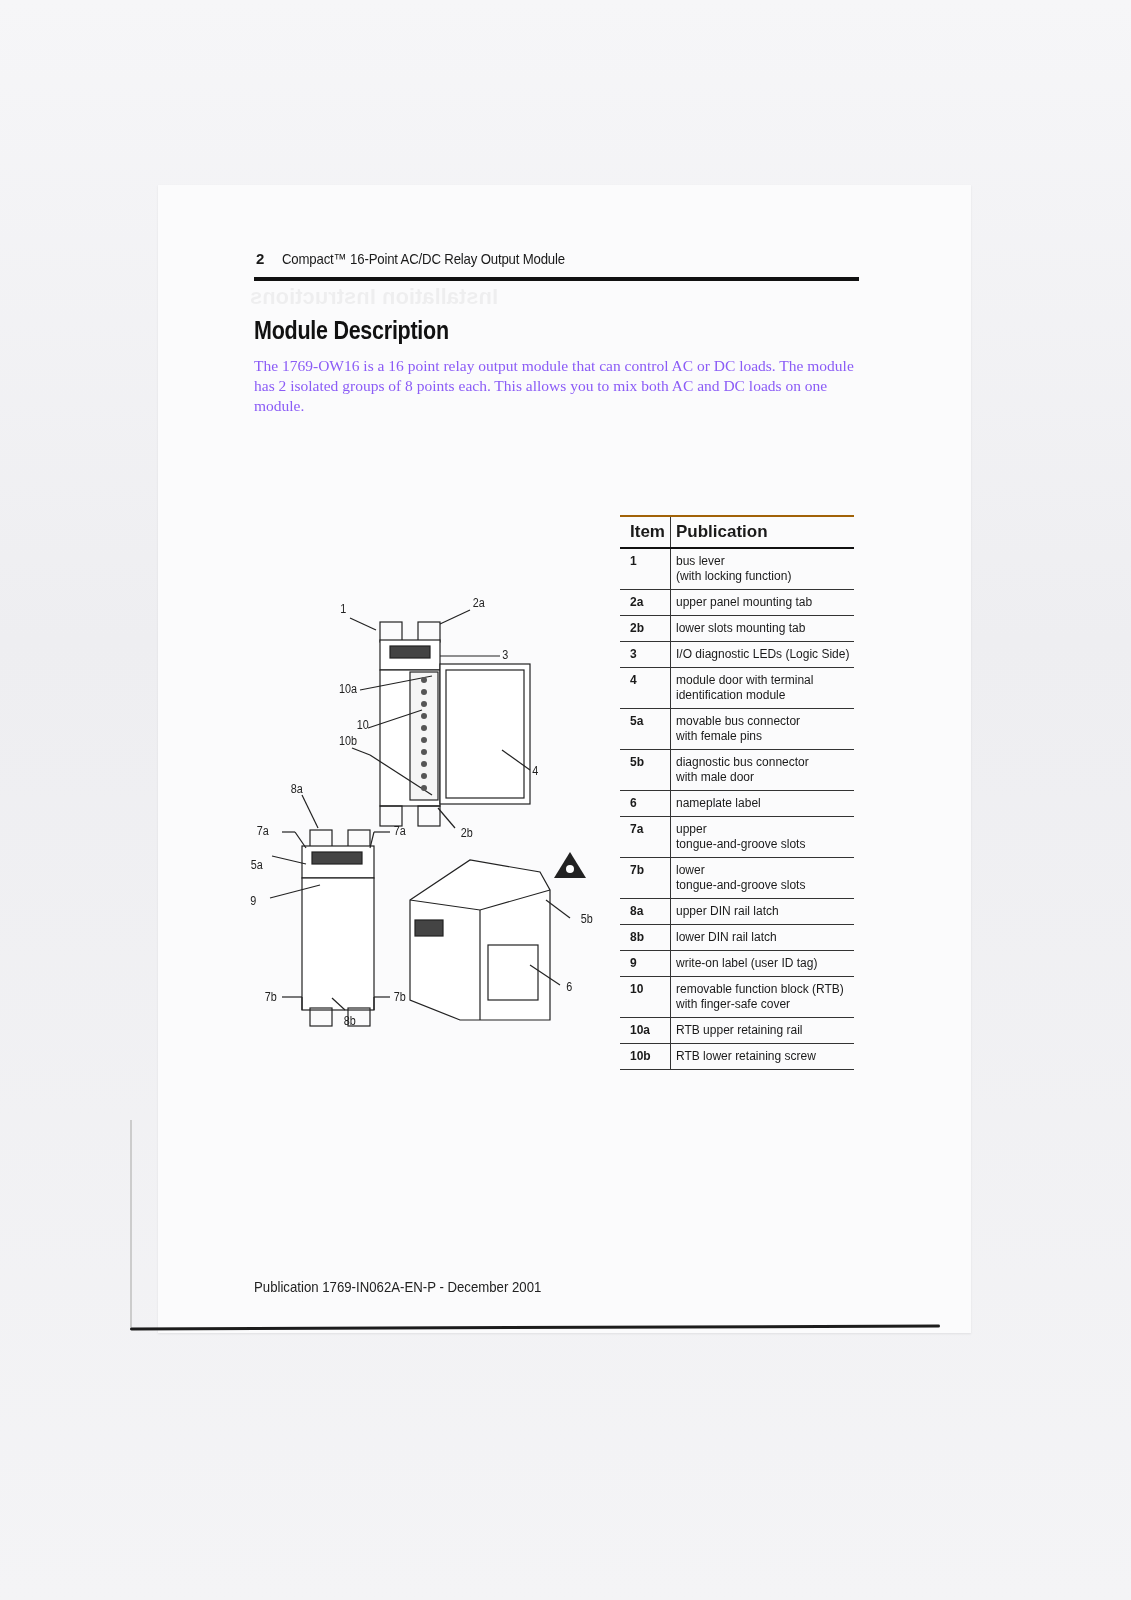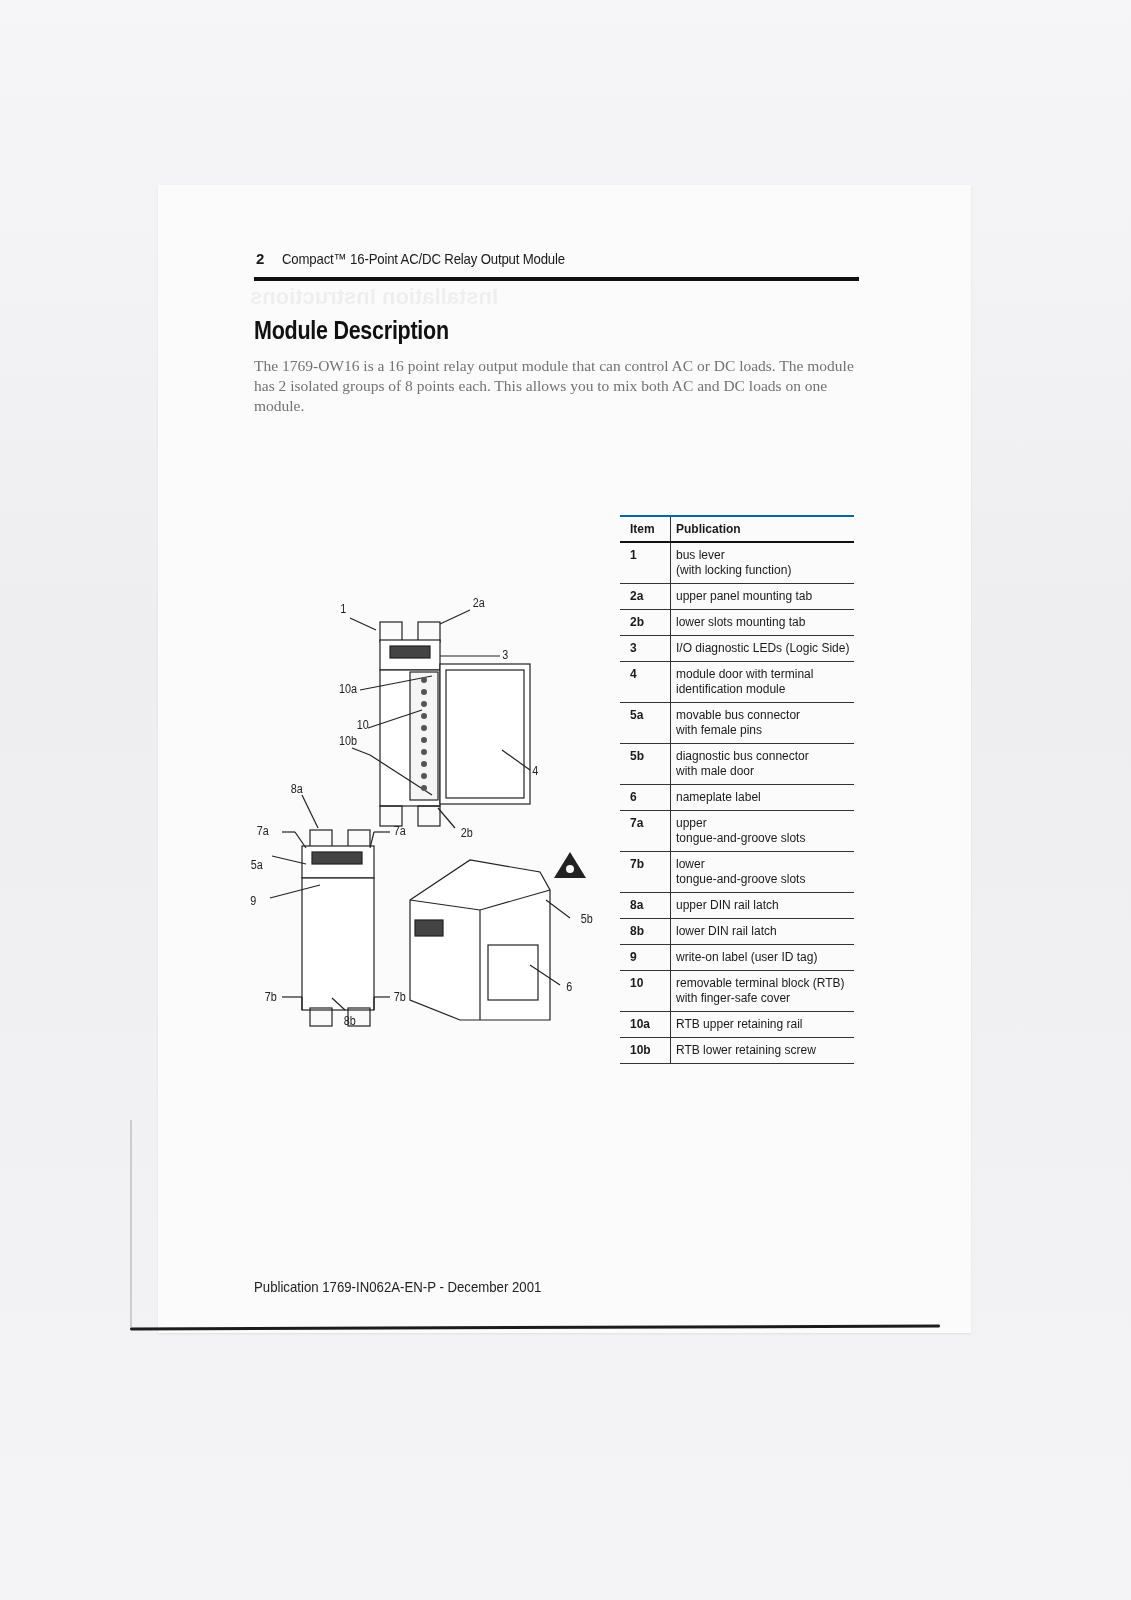--- a/index.html
+++ b/index.html
@@ -6,26 +6,26 @@
   body{width:1131px;height:1600px;background:#f1f1f3;position:relative;overflow:hidden;font-family:"Liberation Sans",sans-serif;}
   .bg-shade{position:absolute;inset:0;background:linear-gradient(180deg,#f6f6f8 0%,#eeeef1 40%,#f4f4f6 100%);}
   .sheet{position:absolute;left:158px;top:185px;width:813px;height:1148px;background:#fbfbfc;box-shadow:0 1px 2px rgba(0,0,0,.08);}
   .sheet-bottom{position:absolute;left:130px;top:1326px;width:810px;height:3px;background:#1c1c1c;border-radius:2px;transform:skewY(-0.2deg);}
   .sheet-edge-left{position:absolute;left:130px;top:1120px;width:6px;height:210px;border-left:2px solid #ccc;}
   .header{position:absolute;left:256px;top:250px;display:flex;align-items:baseline;gap:18px;color:#1a1a1a;}
   .page-num{font-weight:bold;font-size:15px;}
   .running-title{font-size:15px;letter-spacing:-0.2px;transform:scaleX(0.88);transform-origin:left;}
   .rule{position:absolute;left:254px;top:277px;width:605px;height:4px;background:#111;}
   .h1{position:absolute;left:254px;top:316px;font-size:25px;font-weight:bold;color:#111;transform:scaleX(0.86);transform-origin:left;letter-spacing:-0.3px;}
-  .body-text{position:absolute;left:254px;top:356px;width:612px;font-family:"Liberation Serif",serif;font-size:15.5px;line-height:20px;color:#737373;}
+  .body-text{position:absolute;left:254px;top:356px;width:612px;font-family:"Liberation Serif",serif;font-size:15.5px;line-height:20px;color:#8b5cf6;}
   .figure{position:absolute;left:250px;top:600px;width:360px;height:440px;}
   .callout{position:absolute;font-size:12px;color:#222;transform:scaleX(0.9);}
   table.items{position:absolute;left:620px;top:515px;width:234px;border-collapse:collapse;font-size:12px;color:#1a1a1a;}
   table.items th,table.items td{text-align:left;vertical-align:top;padding:5px 4px 5px 5px;border-bottom:1.3px solid #333;}
-  table.items th{font-weight:bold;font-size:12px;border-top:2px solid #0369a1;border-bottom:2px solid #111;}
+  table.items th{font-weight:bold;font-size:17px;border-top:2px solid #a16207;border-bottom:2px solid #111;}
   table.items td.item,table.items th.item{width:36px;font-weight:bold;border-right:1px solid #333;padding-left:10px;}
   table.items td.desc{line-height:15px;margin-top:8px;}
   .footer{position:absolute;left:254px;top:1278px;font-size:15px;color:#222;transform:scaleX(0.88);transform-origin:left;}
   .ghost{position:absolute;color:rgba(0,0,0,0.05);font-weight:bold;}
   .esd-icon{position:absolute;}
 </style>
 </head>
 <body>
 
 <div class="bg-shade"></div>
@@ -209,21 +209,21 @@
         <td class="item">8b</td>
         <td class="desc">lower DIN rail latch</td>
       </tr>
     <tr>
         <td class="item">9</td>
         <td class="desc">write-on label (user ID tag)</td>
       </tr>
     <tr>
         <td class="item">10</td>
         <td class="desc">
-          <div>removable terminal block (RTB)</div>
+          <div>removable function block (RTB)</div>
           <div>with finger-safe cover</div>
         </td>
       </tr>
     <tr>
         <td class="item">10a</td>
         <td class="desc">RTB upper retaining rail</td>
       </tr>
     <tr>
         <td class="item">10b</td>
         <td class="desc">RTB lower retaining screw</td>

